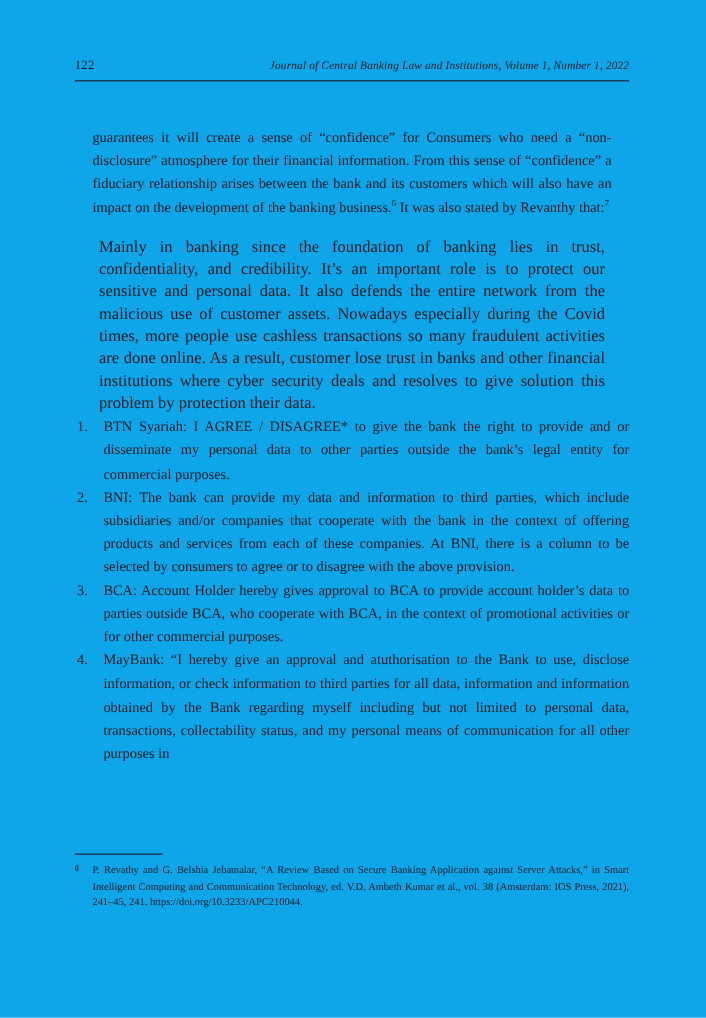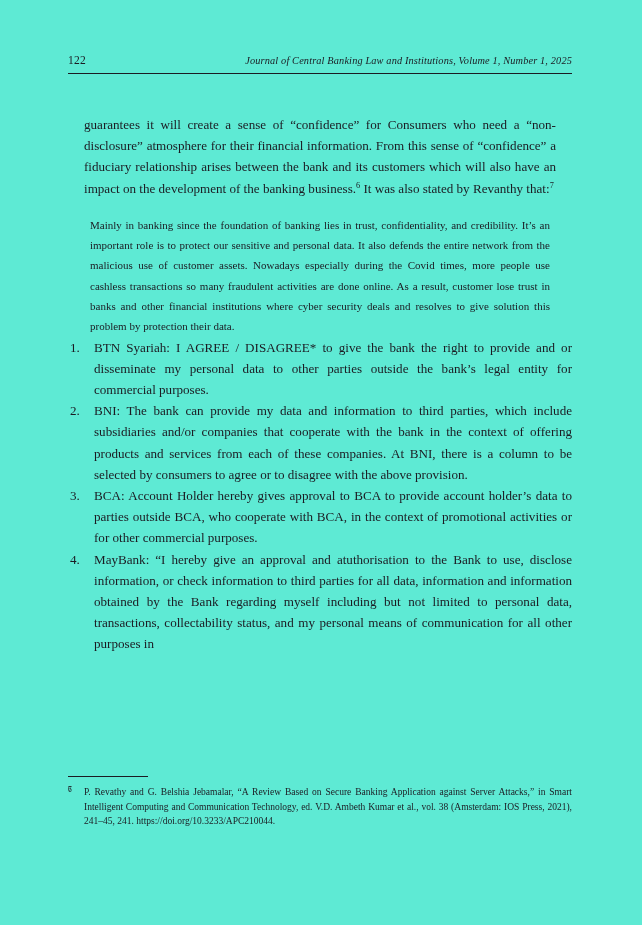--- a/index.html
+++ b/index.html
@@ -14,21 +14,21 @@
     font-family: "Liberation Serif", "DejaVu Serif", serif;
     color: #1b1b22;
     overflow: hidden;
   }
 
   .page {
     position: absolute;
     left: 0; top: 0;
     width: 642px;
     height: 925px;
-    background: #5eead4;
+    background: #0ea5e9;
   }
 
   
   .runhead {
     position: absolute;
     left: 68px;
     top: 54px;
     width: 504px;
     display: flex;
     align-items: baseline;
@@ -84,21 +84,21 @@
 
   
   .blockquote {
     margin: 0;
     padding: 0 0 0 22px;
     width: 482px;
     box-sizing: border-box;
   }
   .blockquote p {
     margin: 0;
-    font-size: 11px;
+    font-size: 15px;
     line-height: 20.3px;
     text-align: justify;
     text-justify: inter-word;
   }
 
   
   ol.numlist {
     margin: 0;
     padding: 0;
     list-style: none;
@@ -152,21 +152,21 @@
     line-height: 14.6px;
   }
 </style>
 </head>
 <body>
 
 <div class="page">
 
   <div class="runhead">
     <span class="folio">122</span>
-    <span class="runtitle">Journal of Central Banking Law and Institutions, Volume 1, Number 1, 2025</span>
+    <span class="runtitle">Journal of Central Banking Law and Institutions, Volume 1, Number 1, 2022</span>
   </div>
   <div class="runrule"></div>
 
   <div class="content">
 
     <p class="body sp-after-para"><span>guarantees it will create a sense of “confidence” for Consumers who need a “non-disclosure” atmosphere for their financial information. From this sense of “confidence” a fiduciary relationship arises between the bank and its customers which will also have an impact on the development of the banking business.</span><sup class="fn">6</sup><span> It was also stated by Revanthy that:</span><sup class="fn">7</sup></p>
 
     <blockquote class="blockquote sp-after-para">
       <p>Mainly in banking since the foundation of banking lies in trust, confidentiality, and credibility. It’s an important role is to protect our sensitive and personal data. It also defends the entire network from the malicious use of customer assets. Nowadays especially during the Covid times, more people use cashless transactions so many fraudulent activities are done online. As a result, customer lose trust in banks and other financial institutions where cyber security deals and resolves to give solution this problem by protection their data.</p>
     </blockquote>

